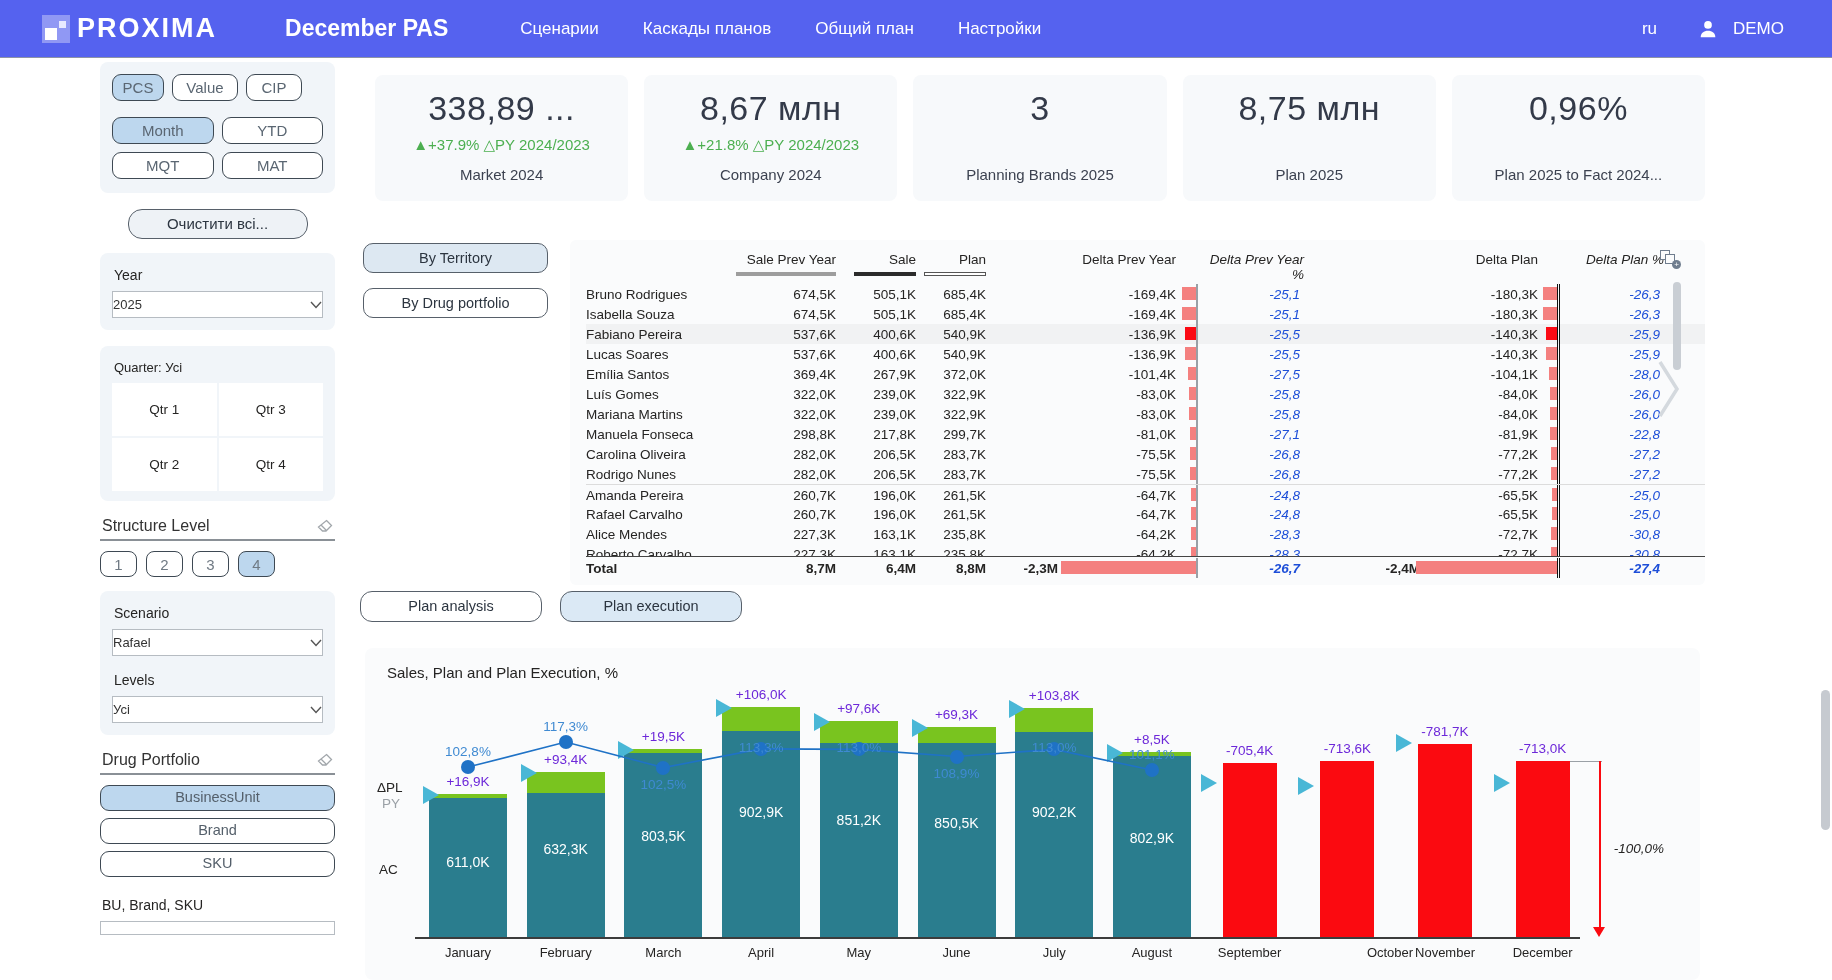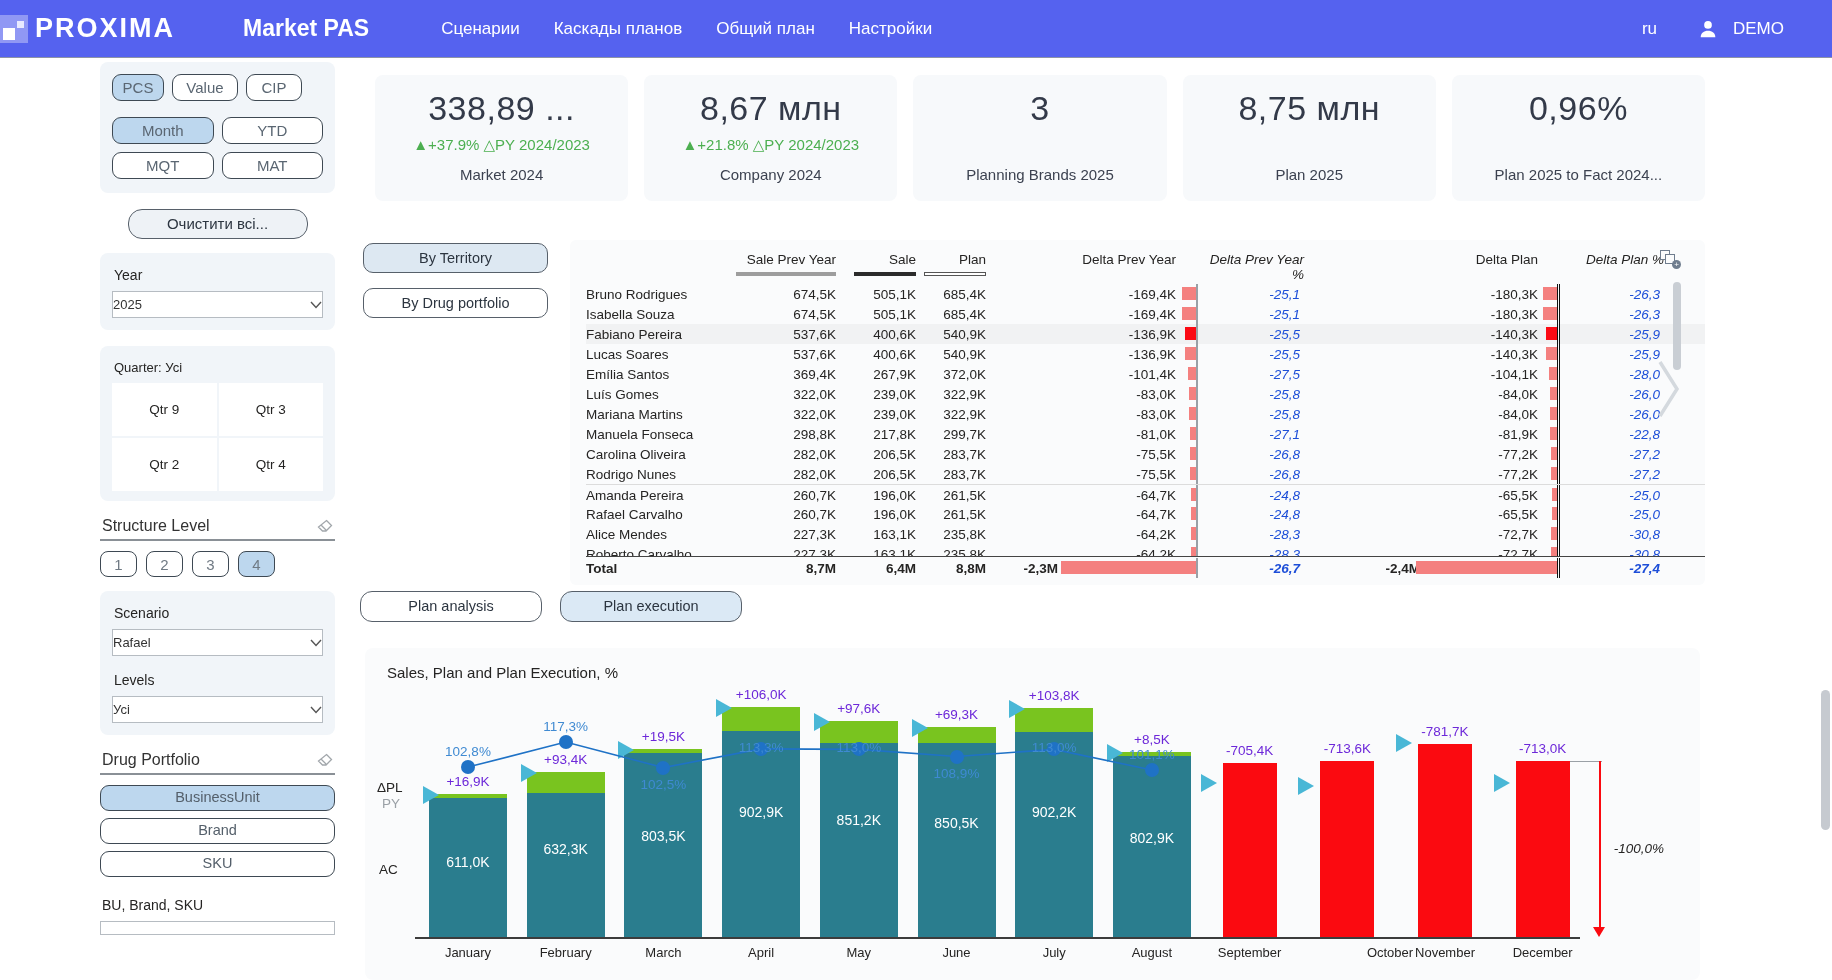--- a/index.html
+++ b/index.html
@@ -3,28 +3,28 @@
 <meta charset="utf-8">
 <style>
   *{box-sizing:border-box}
   html,body{margin:0;padding:0}
   body{width:1832px;height:980px;position:relative;overflow:hidden;background:#fff;
        font-family:"Liberation Sans",sans-serif;color:#252423;font-size:13px}
 
   
   .navbar{position:absolute;left:0;top:0;width:1832px;height:57px;background:#5562ef;
           display:flex;align-items:center;color:#fff;box-shadow:0 1px 0 #8d93a6}
-  .logo-wrap{display:flex;align-items:center;}
+  .logo-wrap{display:flex;align-items:center;margin-left:42px}
   .logo-icon{width:28px;height:28px;background:rgba(255,255,255,.35);position:relative;margin-right:7px}
   .logo-icon i{position:absolute;background:#fff}
   .logo-icon i.b1{left:3px;bottom:3px;width:12px;height:12px}
   .logo-icon i.b2{right:4px;top:6px;width:7px;height:7px;background:#e8eaff}
   .logo-text{font-size:27px;font-weight:bold;letter-spacing:2px}
   .app-title{font-size:23px;font-weight:bold;margin-left:68px}
-  .nav-menu{display:flex;gap:34px;margin-left:72px;font-size:17px}
+  .nav-menu{display:flex;gap:44px;margin-left:72px;font-size:17px}
   .nav-item{cursor:pointer}
   .nav-right{margin-left:auto;display:flex;align-items:center;gap:40px;margin-right:48px;font-size:17px}
   .user-icon{width:22px;height:22px}
 
   
   .sidebar{position:absolute;left:100px;top:62px;width:235px}
   .sb-panel{background:#f1f5f9;border-radius:8px;padding:12px;margin-bottom:16px}
   .chip-row{display:flex;gap:8px;margin-bottom:8px}
   .chip{border:1.4px solid #3e4953;border-radius:9px;background:#fff;color:#5a6672;
         font-size:15px;text-align:center;padding:4px 0;cursor:pointer}
@@ -140,21 +140,21 @@
 <body>
 
 <header class="navbar">
   <div class="logo-wrap">
     <div class="logo-icon">
         <i class="b1"></i>
         <i class="b2"></i>
       </div>
     <span class="logo-text">PROXIMA</span>
   </div>
-  <span class="app-title">Market PAS</span>
+  <span class="app-title">December PAS</span>
   <nav class="nav-menu">
     <span class="nav-item">Сценарии</span>
     <span class="nav-item">Каскады планов</span>
     <span class="nav-item">Общий план</span>
     <span class="nav-item">Настройки</span>
   </nav>
   <div class="nav-right">
     <span>ru</span>
     <span style="display:flex;align-items:center;gap:14px">
       <svg class="user-icon" viewBox="0 0 24 24">
@@ -191,21 +191,21 @@
       <span>2025</span>
       <svg width="12" height="8" viewBox="0 0 12 8">
           <polyline points="1,1 6,6.5 11,1" fill="none" stroke="#555" stroke-width="1.4"></polyline>
         </svg>
     </div>
   </div>
 
   <div class="sb-panel" style="padding-bottom:10px">
     <div class="fld-label" style="font-size:13px">Quarter: Усі</div>
     <div class="qgrid">
-      <div class="qcell">Qtr 9</div>
+      <div class="qcell">Qtr 1</div>
       <div class="qcell">Qtr 3</div>
       <div class="qcell">Qtr 2</div>
       <div class="qcell">Qtr 4</div>
     </div>
   </div>
 
   <div style="margin:4px 0 2px 0">
     <div class="sec-head">
       <span>Structure Level</span>
       <svg class="eraser" width="16" height="14" viewBox="0 0 16 14">

